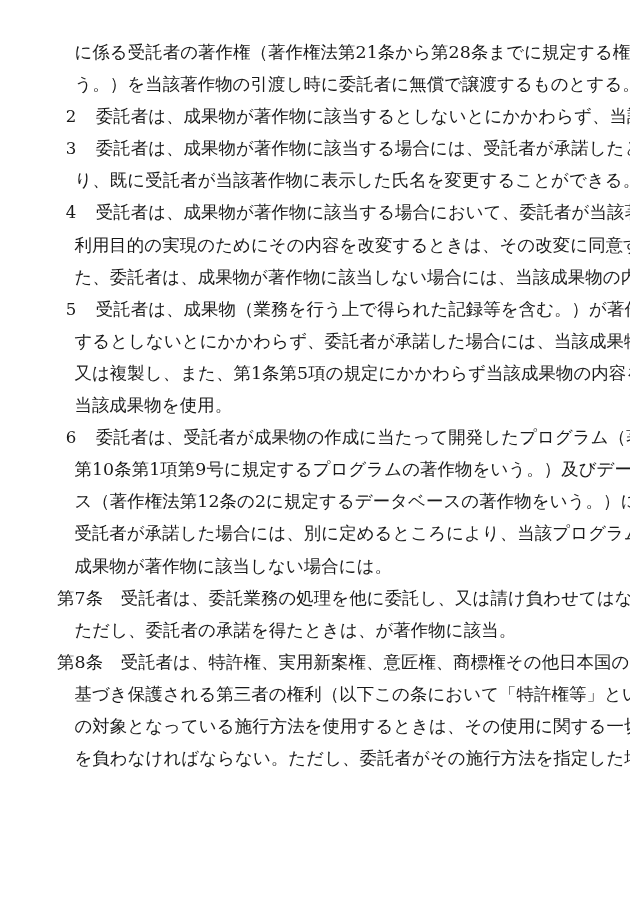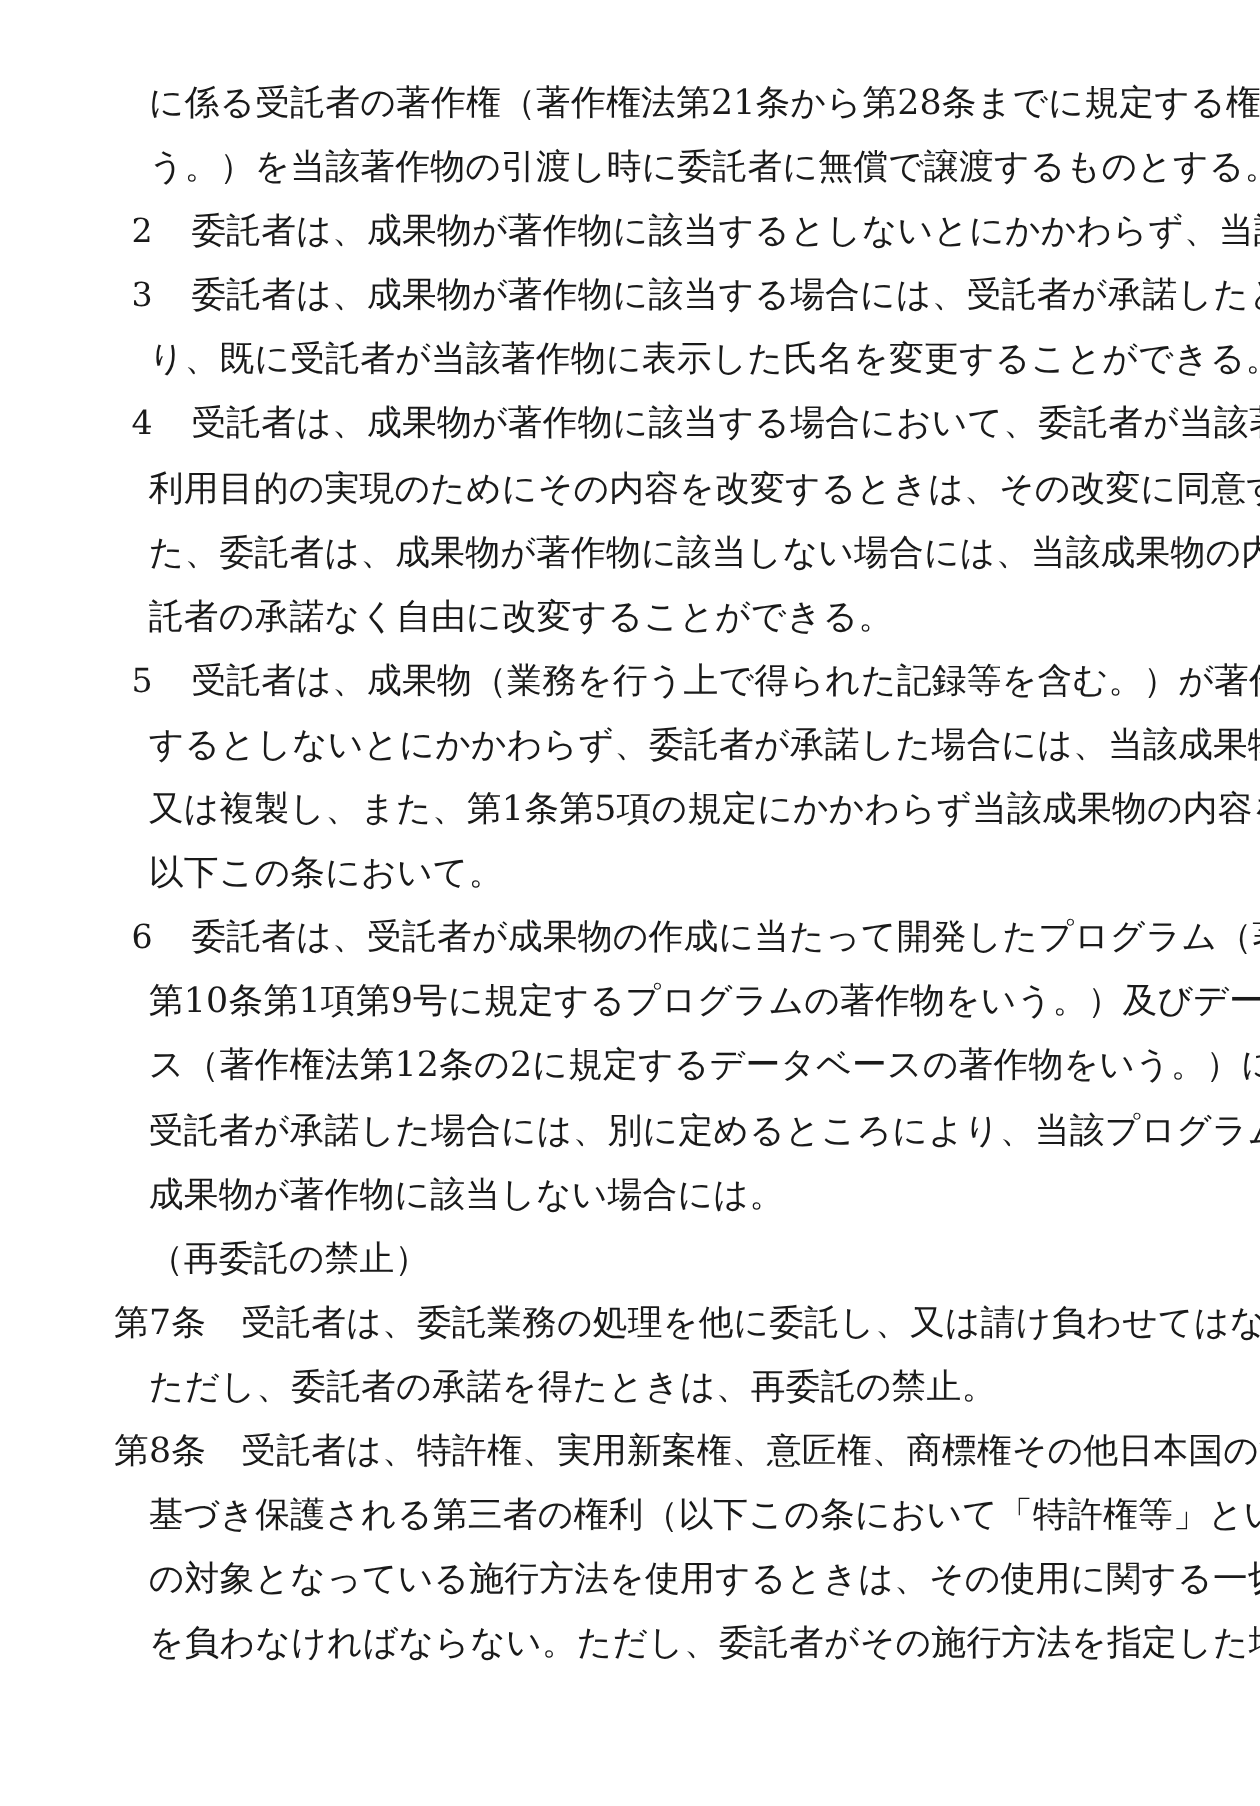--- a/index.html
+++ b/index.html
@@ -59,36 +59,34 @@
     <div class="line ind1"><span>う。）を当該著作物の引渡し時に委託者に無償で譲渡するものとする。</span></div>
 
     <div class="line ind05"><span class="marker">2</span><span>委託者は、成果物が著作物に該当するとしないとにかかわらず、当該成果物</span></div>
 
     <div class="line ind05"><span class="marker">3</span><span>委託者は、成果物が著作物に該当する場合には、受託者が承諾したときに限</span></div>
     <div class="line ind1"><span>り、既に受託者が当該著作物に表示した氏名を変更することができる。</span></div>
 
     <div class="line ind05"><span class="marker">4</span><span>受託者は、成果物が著作物に該当する場合において、委託者が当該著作物の</span></div>
     <div class="line ind1"><span>利用目的の実現のためにその内容を改変するときは、その改変に同意する。ま</span></div>
     <div class="line ind1"><span>た、委託者は、成果物が著作物に該当しない場合には、当該成果物の内容を受</span></div>
-    <div class="line ind1"><span>託者の承諾なく自由に改変することができる。</span></div>
 
     <div class="line ind05"><span class="marker">5</span><span>受託者は、成果物（業務を行う上で得られた記録等を含む。）が著作物に該当</span></div>
     <div class="line ind1"><span>するとしないとにかかわらず、委託者が承諾した場合には、当該成果物を使用</span></div>
     <div class="line ind1"><span>又は複製し、また、第1条第5項の規定にかかわらず当該成果物の内容を公表</span></div>
-    <div class="line ind1"><span>以下この条において。</span></div>
+    <div class="line ind1"><span>当該成果物を使用。</span></div>
 
     <div class="line ind05"><span class="marker">6</span><span>委託者は、受託者が成果物の作成に当たって開発したプログラム（著作権法</span></div>
     <div class="line ind1"><span>第10条第1項第9号に規定するプログラムの著作物をいう。）及びデータベー</span></div>
     <div class="line ind1"><span>ス（著作権法第12条の2に規定するデータベースの著作物をいう。）について、</span></div>
     <div class="line ind1"><span>受託者が承諾した場合には、別に定めるところにより、当該プログラム及びデ</span></div>
     <div class="line ind1"><span>成果物が著作物に該当しない場合には。</span></div>
 
-    <div class="line ind1"><span>（再委託の禁止）</span></div>
     <div class="line ind0"><span>第7条　受託者は、委託業務の処理を他に委託し、又は請け負わせてはならない。</span></div>
-    <div class="line ind1"><span>ただし、委託者の承諾を得たときは、再委託の禁止。</span></div>
+    <div class="line ind1"><span>ただし、委託者の承諾を得たときは、が著作物に該当。</span></div>
 
     <div class="line ind0"><span>第8条　受託者は、特許権、実用新案権、意匠権、商標権その他日本国の法令に</span></div>
     <div class="line ind1"><span>基づき保護される第三者の権利（以下この条において「特許権等」という。）</span></div>
     <div class="line ind1"><span>の対象となっている施行方法を使用するときは、その使用に関する一切の責任</span></div>
     <div class="line ind1"><span>を負わなければならない。ただし、委託者がその施行方法を指定した場合にお</span></div>
     <div class="line ind1"></div>
 
   </div>
 </div>
 

